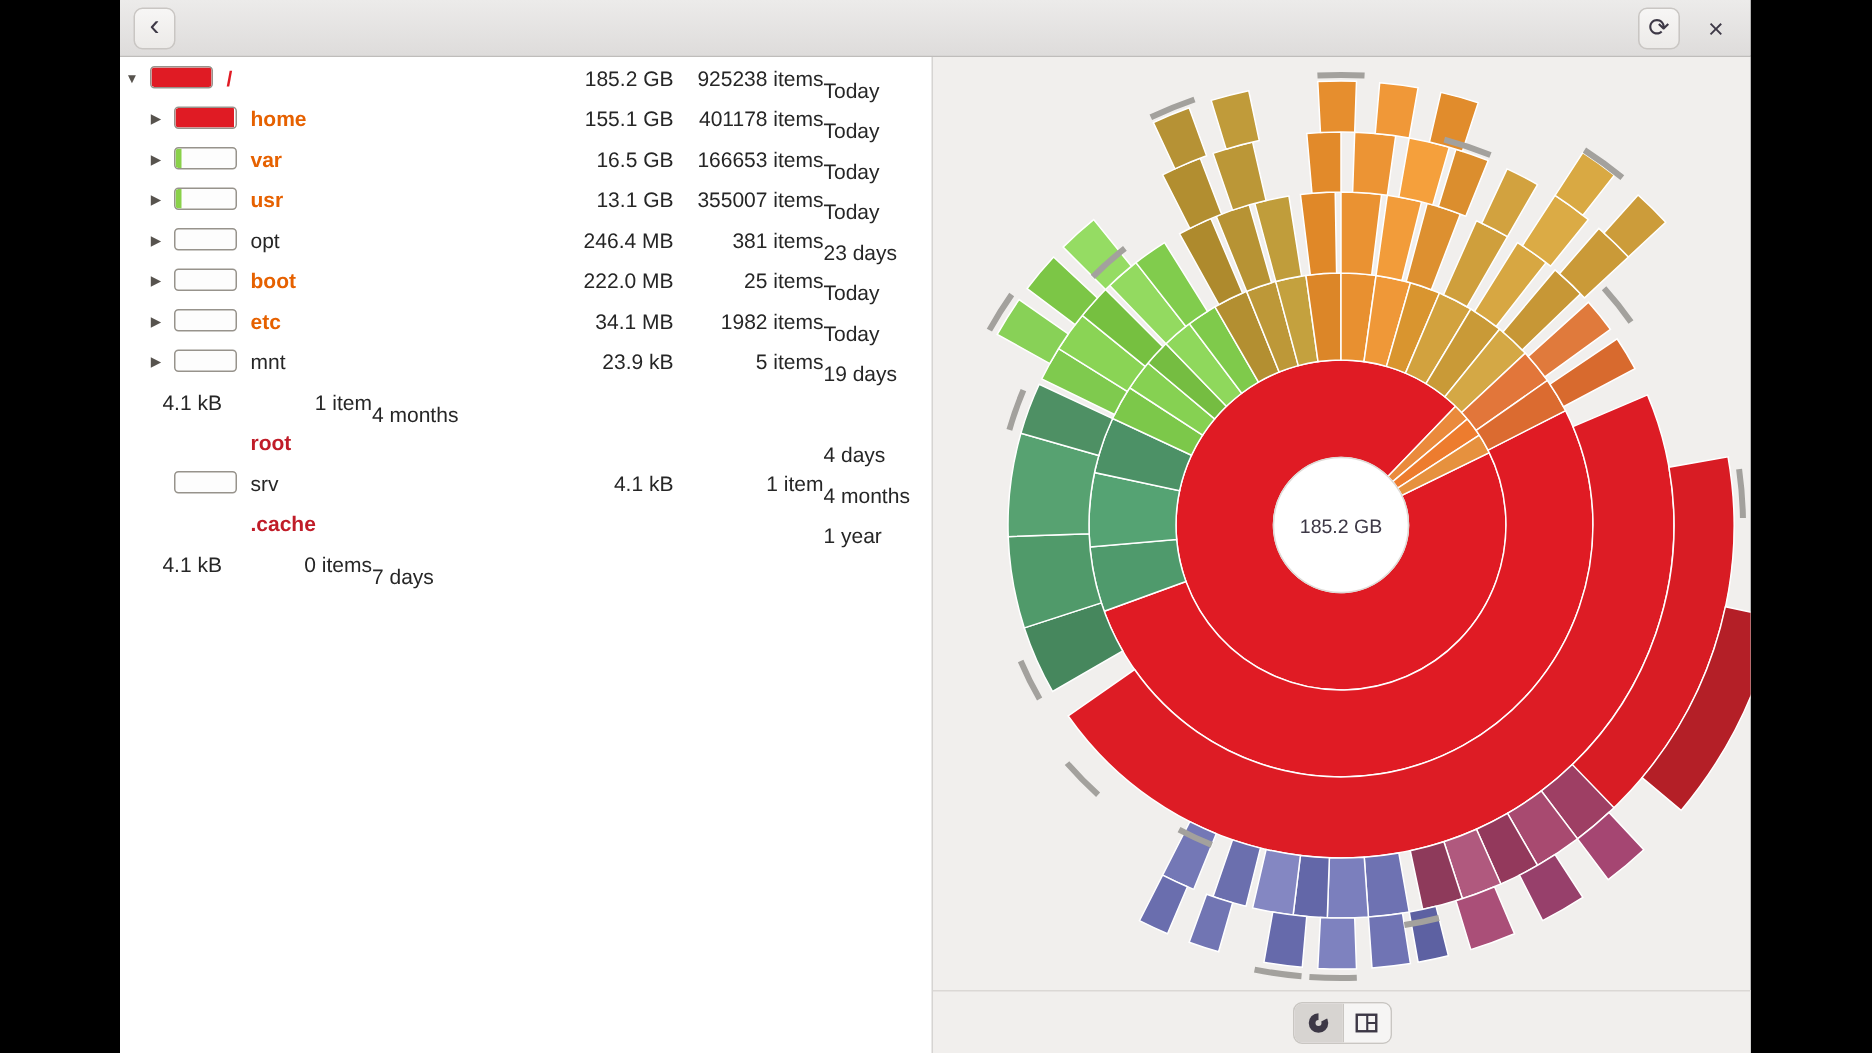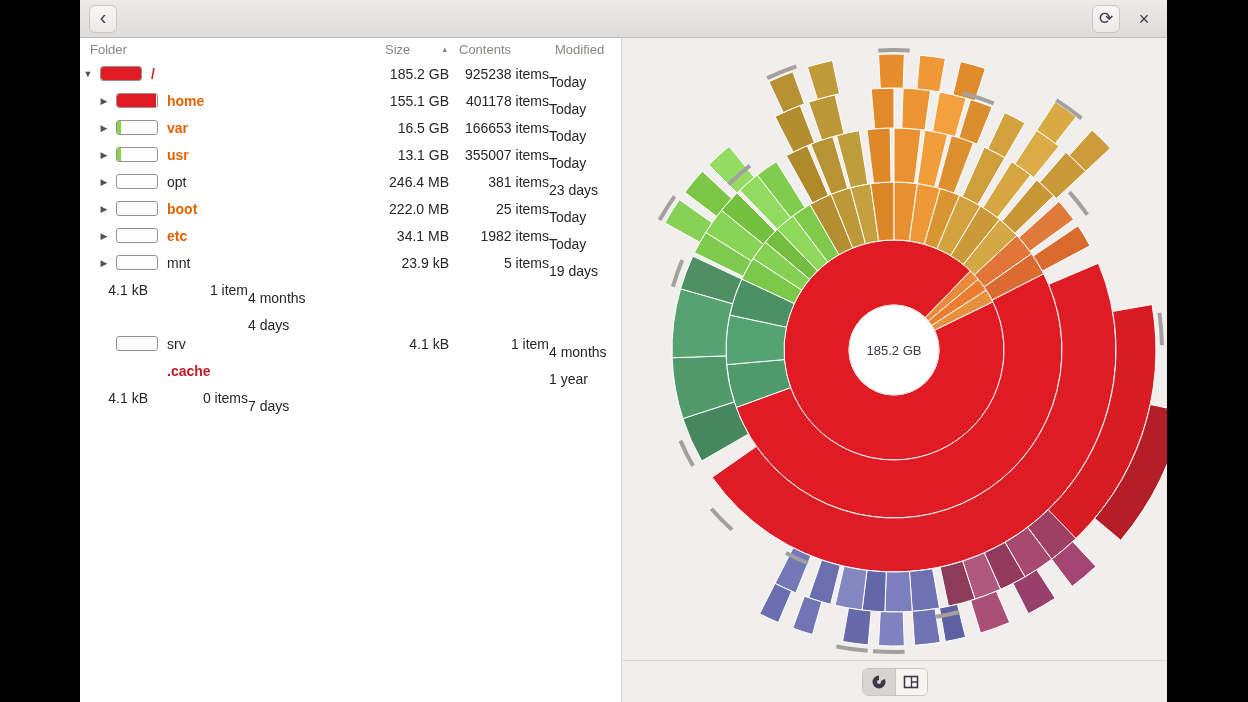--- a/index.html
+++ b/index.html
@@ -101,35 +101,20 @@
       </button>
       <button class="tb-btn close-btn">
         <span>×</span>
       </button>
     </div>
   </div>
 
   <div class="content">
 
     <div class="left-panel">
-      <div class="tree-header">
-        <div class="hc hc-folder">
-          <span>Folder</span>
-        </div>
-        <div class="hc hc-size">
-          <span>Size</span>
-          <span class="sort-arrow">▴</span>
-        </div>
-        <div class="hc hc-contents">
-          <span>Contents</span>
-        </div>
-        <div class="hc hc-modified">
-          <span>Modified</span>
-        </div>
-      </div>
       <div class="tree-rows" id="tree-rows">
           <div class="row">
             <div class="folder-cell">
               <span class="expander">▼</span>
               <span class="gauge">
                 <span class="gauge-fill" style="display: block; width: 100%; background: rgb(224, 27, 36);"></span>
               </span>
               <span class="fname nm-root">/</span>
             </div>
             <span class="col-size">185.2 GB</span>
@@ -219,20 +204,25 @@
             <span class="col-size">23.9 kB</span>
             <span class="col-contents">5 items</span>
             <span class="col-modified">19 days</span>
           </div>
           <div class="row child">
             <span class="col-size">4.1 kB</span>
             <span class="col-contents">1 item</span>
             <span class="col-modified">4 months</span>
           </div>
           <div class="row child">
+            <div class="folder-cell">
+              <span class="expander"></span>
+              <span class="gauge hidden"></span>
+              <span class="fname nm-restricted">root</span>
+            </div>
             <span class="col-size"></span>
             <span class="col-contents"></span>
             <span class="col-modified">4 days</span>
           </div>
           <div class="row child">
             <div class="folder-cell">
               <span class="expander"></span>
               <span class="gauge">
                 <span class="gauge-fill" style="display: block; width: 0%; background: rgb(138, 209, 74);"></span>
               </span>

